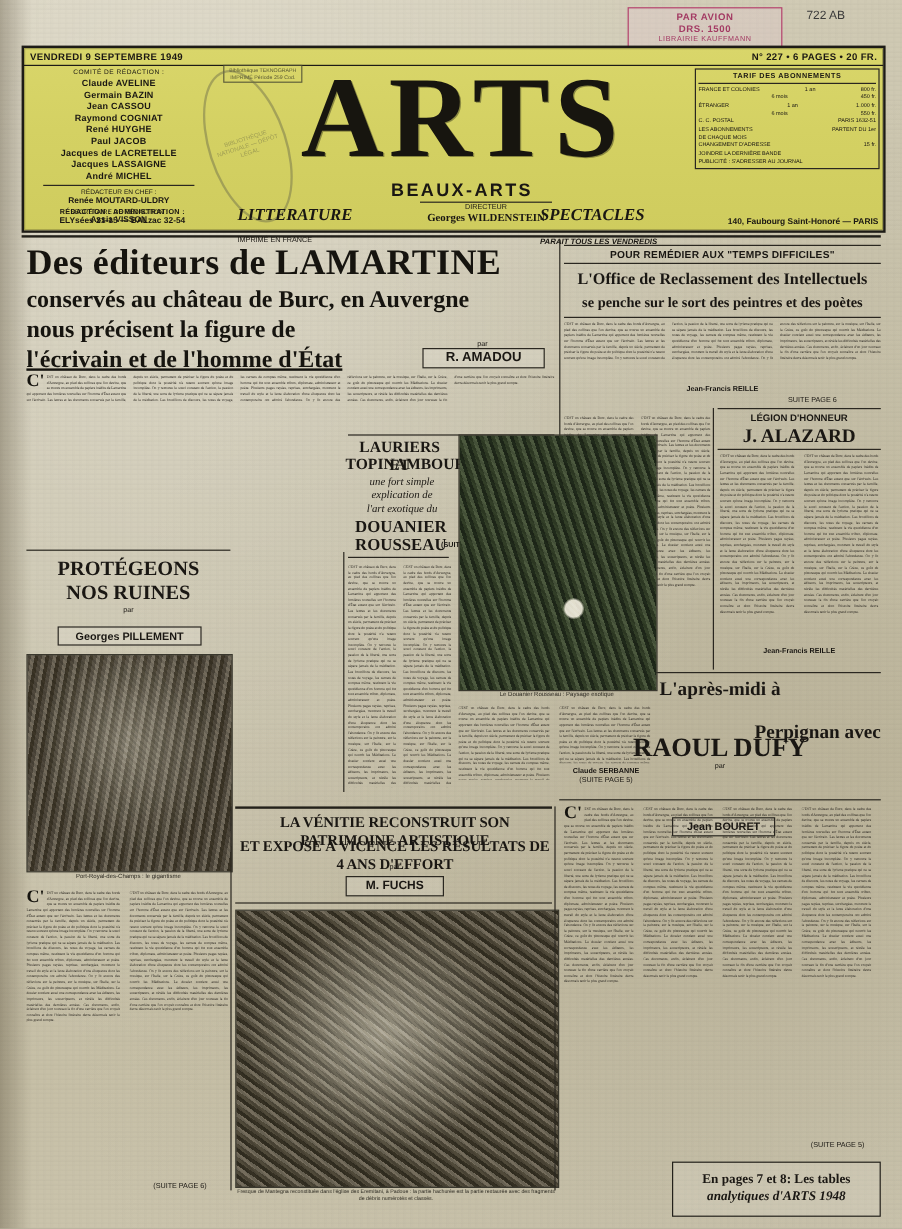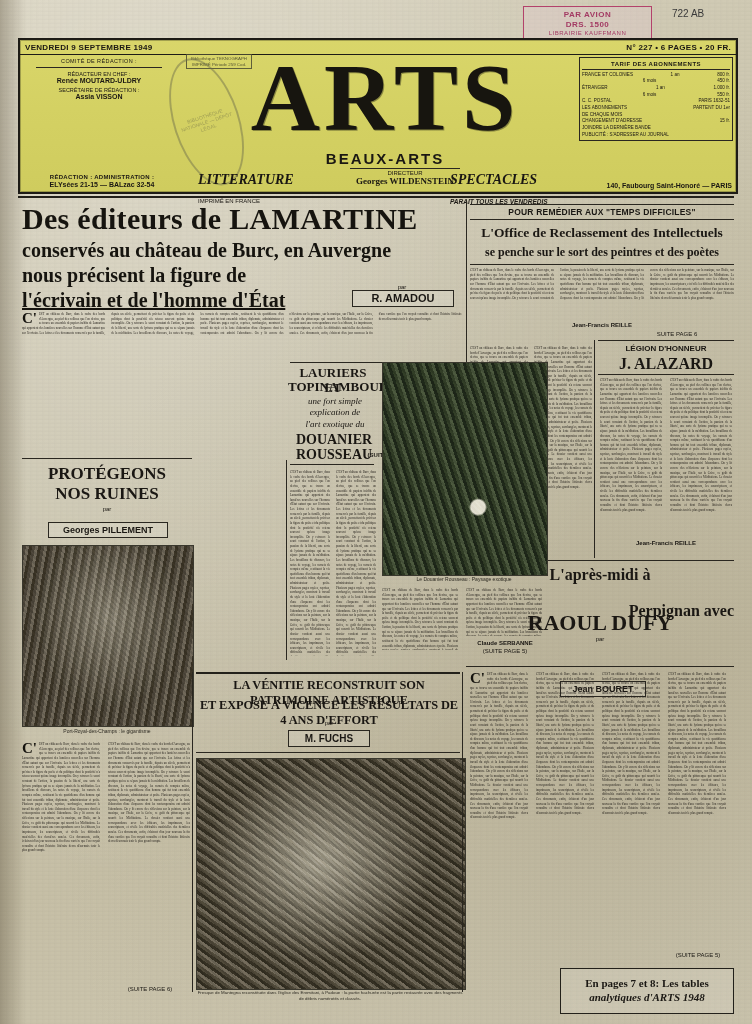--- a/index.html
+++ b/index.html
@@ -133,20 +133,31 @@
   <div id="ref-number">722 AB</div>
 
   <div class="masthead">
     <div class="mh-topbar">
       <span class="l">VENDREDI 9 SEPTEMBRE 1949</span>
       <span class="r">N° 227 • 6 PAGES • 20 FR.</span>
     </div>
 
     <div class="mh-left">
       <div class="hdr">COMITÉ DE RÉDACTION :</div>
+      <div class="names">
+        <div>Claude AVELINE</div>
+        <div>Germain BAZIN</div>
+        <div>Jean CASSOU</div>
+        <div>Raymond COGNIAT</div>
+        <div>René HUYGHE</div>
+        <div>Paul JACOB</div>
+        <div>Jacques de LACRETELLE</div>
+        <div>Jacques LASSAIGNE</div>
+        <div>André MICHEL</div>
+      </div>
       <div class="rule"></div>
       <div class="sub">
         <span>RÉDACTEUR EN CHEF :</span><br>
         <b>Renée MOUTARD-ULDRY</b>
       </div>
       <div class="sub">
         <span>SECRÉTAIRE DE RÉDACTION :</span><br>
         <b>Assia VISSON</b>
       </div>
     </div>

